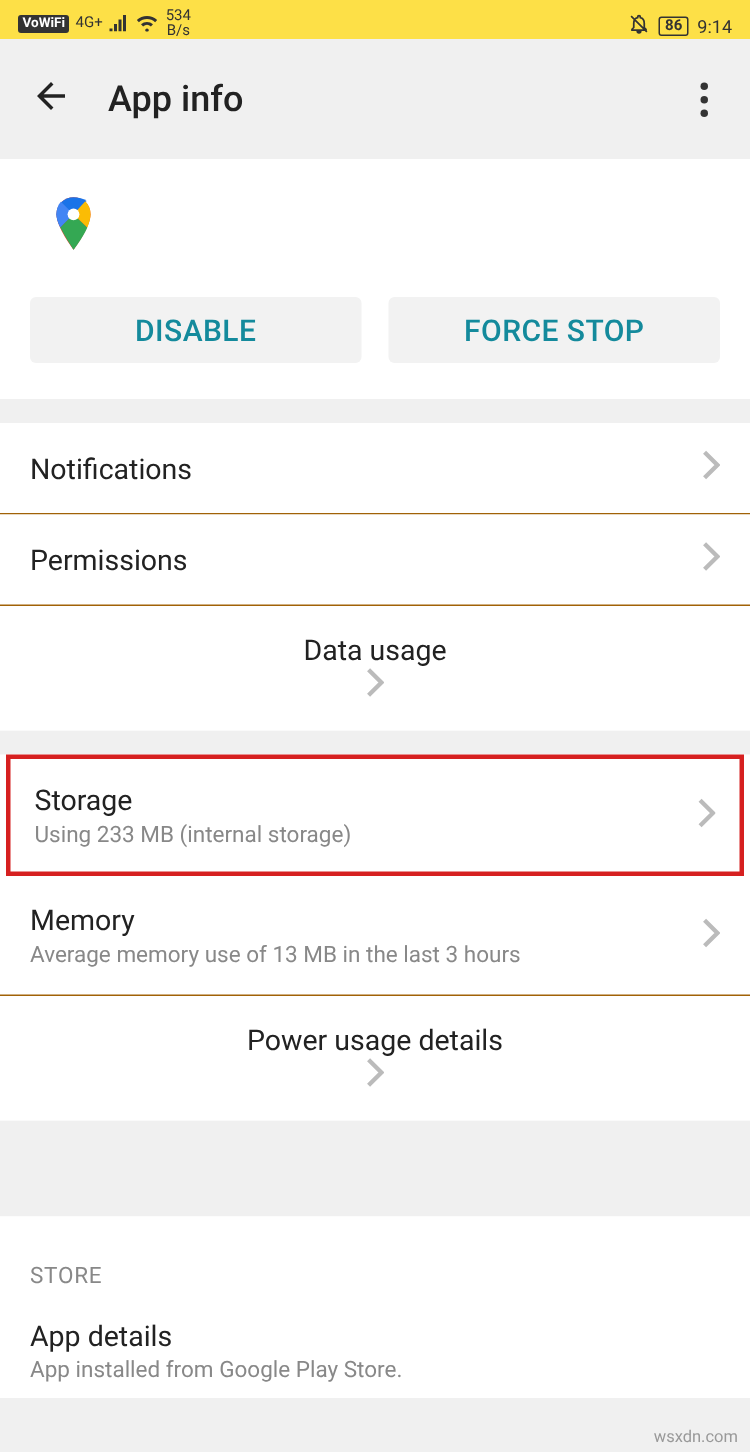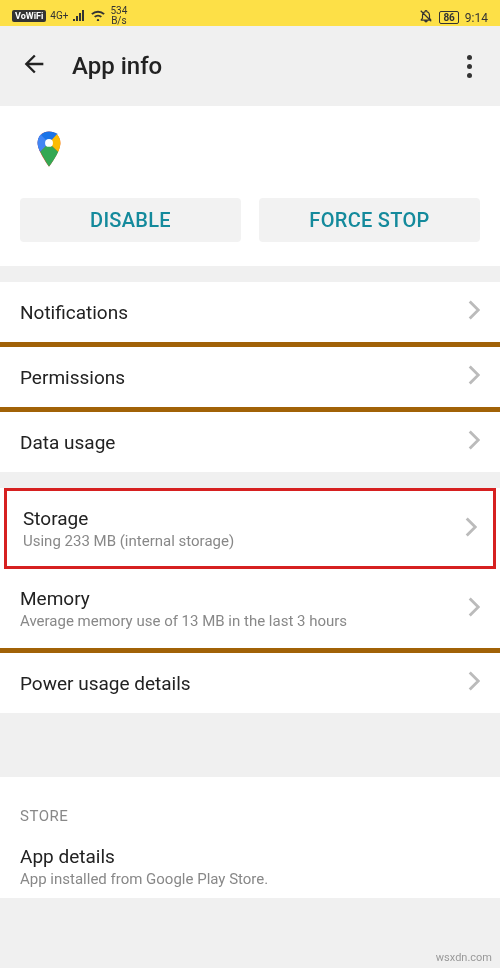--- a/index.html
+++ b/index.html
@@ -130,25 +130,26 @@
     }
     .section-gap {
       height: 16px;
       background: #f0f0f0;
     }
     .list-item {
       display: flex;
       align-items: center;
       padding: 18px 20px;
       background: #fff;
-      border-bottom: 5px solid #a16207;
+      border-bottom: 1px solid #a16207;
       position: relative;
     }
     .list-item:last-child {
       border-bottom: none;
+      flex-direction: column;
     }
     .list-item-content {
       flex: 1;
     }
     .list-item-title {
       font-size: 19px;
       color: #222;
     }
     .list-item-subtitle {
       font-size: 15px;

